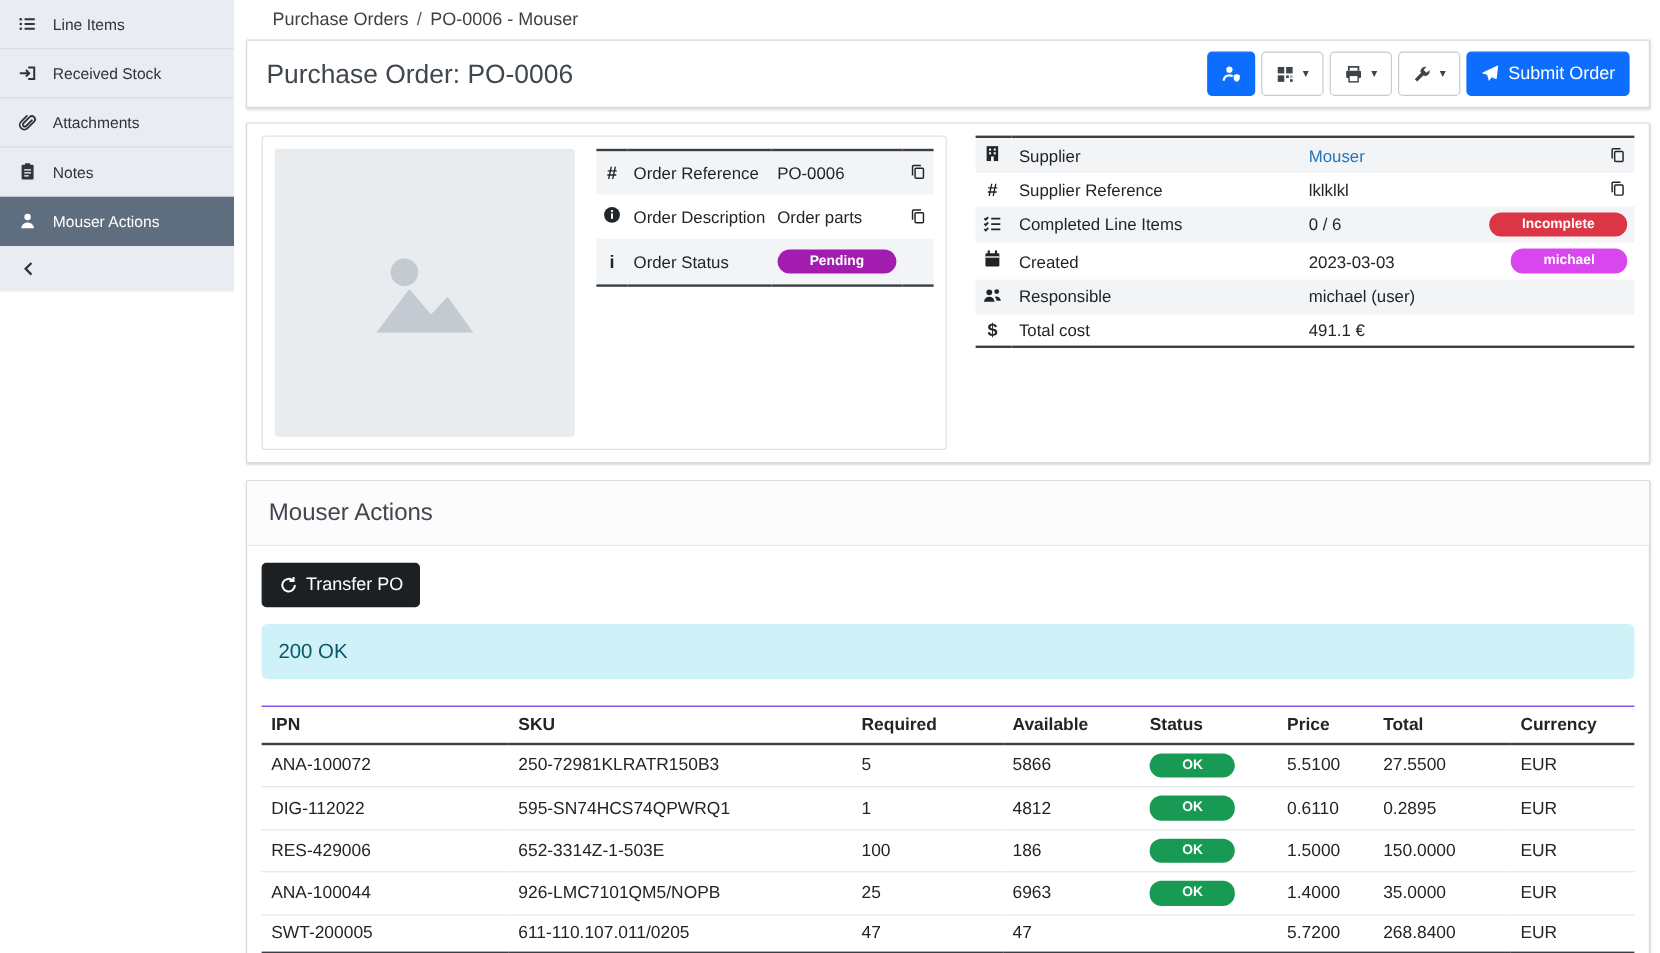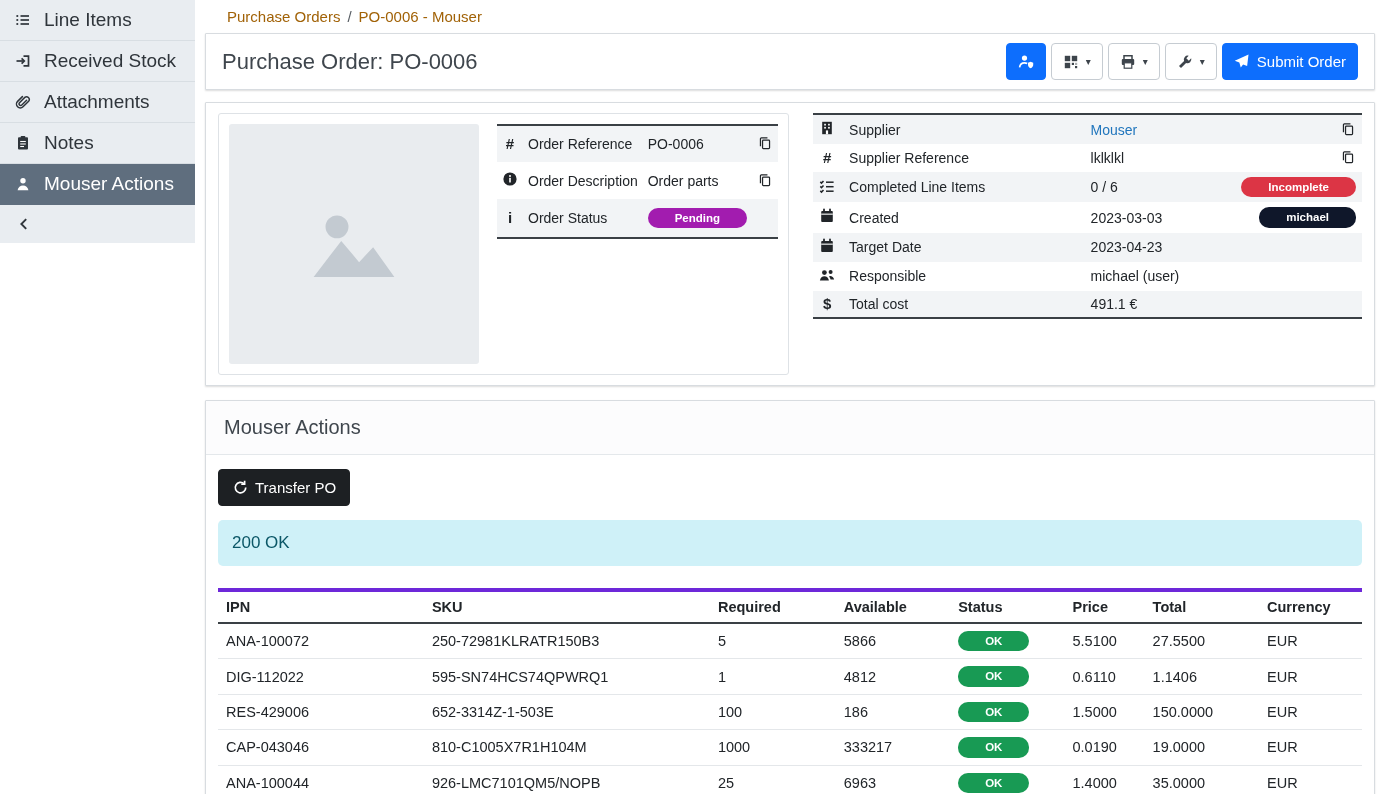--- a/index.html
+++ b/index.html
@@ -2,30 +2,30 @@
 <html><head>
 <meta charset="utf-8">
 <style>
   *{box-sizing:border-box;margin:0;padding:0}
   html,body{background:#fff}
   body{font-family:"Liberation Sans","DejaVu Sans",sans-serif;font-size:14px;color:#212529;width:1383px;min-height:794px;overflow-x:hidden}
   .layout{display:flex;align-items:flex-start}
 
   
   .sidebar{flex:0 0 195px;background:#e9edf1}
-  .side-item{display:flex;align-items:center;gap:13px;height:41px;padding:0 15px;font-size:19px;color:#2f353b;border-bottom:1px solid #d8dee3;cursor:pointer}
+  .side-item{display:flex;align-items:center;gap:13px;height:41px;padding:0 15px;font-size:13px;color:#2f353b;border-bottom:1px solid #d8dee3;cursor:pointer}
   .side-item .icon{color:#2f353b}
   .side-item.selected{background:#5f6e7e;color:#fff;border-bottom-color:#5f6e7e}
   .side-item.selected .icon{color:#fff}
   .side-collapse{height:38px;display:flex;align-items:center;padding:0 16px;color:#2f353b;cursor:pointer}
 
   
   .main{flex:1;min-width:0;padding:0 8px 10px 10px}
   .breadcrumb{padding:8px 6px 8px 22px;font-size:15px}
-  .crumb-link{color:#a16207;text-decoration:none;cursor:pointer}
+  .crumb-link{color:#404040;text-decoration:none;cursor:pointer}
   .crumb-sep{color:#565c62;margin:0 7px}
   .card{background:#fff;border:1px solid #d8dce0;box-shadow:0 1px 2px rgba(0,0,0,.14);border-radius:1px}
 
   
   .header-card{display:flex;align-items:center;justify-content:space-between;padding:9px 16px;margin-bottom:12px}
   .page-title{font-size:22px;font-weight:500;color:#3f464d}
   .toolbar{display:flex;gap:5px;align-items:center}
   .btn{display:inline-flex;align-items:center;gap:7px;height:37px;padding:0 11px;border-radius:4px;font-size:15px;font-family:inherit;cursor:pointer;border:1px solid transparent;background:#fff}
   .btn.primary{background:#0d6efd;border-color:#0d6efd;color:#fff}
   .btn.outline{background:#fff;border-color:#c6ccd2;color:#3d444b}
@@ -47,31 +47,31 @@
   .dtable-left .c-label{width:132px}
   .dtable-right .c-label{width:44%}
   .c-right{text-align:right;width:78px}
   .copy{color:#868d94;cursor:pointer}
   .link{color:#2176bd;cursor:pointer}
 
   
   .badge{display:inline-block;padding:3px 27px;border-radius:10px;font-size:11.5px;font-weight:700;color:#fff;line-height:1.25;white-space:nowrap}
   .badge.secondary{background:#a21caf}
   .badge.danger{background:#dc3545}
-  .badge.dark{background:#0f172a}
+  .badge.dark{background:#d946ef}
   .badge.success{background:#189a54}
 
   
   .panel{margin-bottom:8px}
   .panel-header{padding:15px 18px;border-bottom:1px solid #e4e8eb;background:#fcfcfd;font-size:20px;font-weight:500;color:#3f464d}
   .panel-body{padding:14px 12px}
   .transfer{margin-bottom:14px}
   .alert{background:#cff1f8;color:#0b5767;padding:13px 14px;border-radius:5px;font-size:17px;margin-bottom:22px}
   .mtable{width:100%;border-collapse:collapse;font-size:14.5px}
-  .mtable th{text-align:left;font-weight:700;padding:7px 8px;border-top:4px solid #6d28d9;border-bottom:2px solid #3a4045}
+  .mtable th{text-align:left;font-weight:700;padding:7px 8px;border-top:1px solid #6d28d9;border-bottom:2px solid #3a4045}
   .mtable td{padding:7px 8px;border-bottom:1px solid #e4e7ea}
   .mtable tbody tr:last-child td{border-bottom:2px solid #3a4045}
   .mtable .right{}
 
   
   .icon{display:inline-flex;align-items:center;justify-content:center;width:16px;height:16px;flex:0 0 auto;color:inherit}
   .icon svg{display:block}
   .glyph{font-weight:700;font-size:15px;line-height:1;font-style:normal}
 </style>
 </head>
@@ -318,35 +318,20 @@
                       <g stroke="currentColor" stroke-width="1.8" stroke-linecap="round">
                         <line x1="5" y1="1.4" x2="5" y2="3.4"></line>
                         <line x1="11" y1="1.4" x2="11" y2="3.4"></line>
                       </g>
                       <rect x="2.2" y="5.6" width="11.6" height="1.1" fill="#fff"></rect>
                     </svg>
                   </span></td>
                 <td class="c-label">Created</td>
                 <td class="c-val"><span class="dval">2023-03-03</span></td>
                 <td class="c-right"><span class="badge dark">michael</span></td>
-              </tr>
-              <tr>
-                <td class="c-icon"><span class="icon ">
-                    <svg viewBox="0 0 16 16" width="16" height="16">
-                      <rect x="2.2" y="3" width="11.6" height="11" rx="1" fill="currentColor"></rect>
-                      <g stroke="currentColor" stroke-width="1.8" stroke-linecap="round">
-                        <line x1="5" y1="1.4" x2="5" y2="3.4"></line>
-                        <line x1="11" y1="1.4" x2="11" y2="3.4"></line>
-                      </g>
-                      <rect x="2.2" y="5.6" width="11.6" height="1.1" fill="#fff"></rect>
-                    </svg>
-                  </span></td>
-                <td class="c-label">Target Date</td>
-                <td class="c-val"><span class="dval">2023-04-23</span></td>
-                <td class="c-right"></td>
               </tr>
               <tr>
                 <td class="c-icon"><span class="icon ">
                     <svg viewBox="0 0 16 16" width="16" height="16" fill="currentColor">
                       <circle cx="5.4" cy="5.6" r="2.4"></circle>
                       <path d="M.9 13.4c.4-2.7 2.3-4.2 4.5-4.2s4.1 1.5 4.5 4.2z"></path>
                       <circle cx="11.6" cy="5" r="2"></circle>
                       <path d="M10.9 9c2-.1 3.8 1.2 4.2 3.6h-3.5a6.2 6.2 0 0 0-1.6-3.1z"></path>
                     </svg>
                   </span></td>
@@ -418,44 +403,34 @@
                 <td class="right">27.5500</td>
                 <td class="left">EUR</td>
               </tr>
               <tr>
                 <td class="left">DIG-112022</td>
                 <td class="left">595-SN74HCS74QPWRQ1</td>
                 <td class="left">1</td>
                 <td class="left">4812</td>
                 <td class="left"><span class="badge success">OK</span></td>
                 <td class="right">0.6110</td>
-                <td class="right">1.1406</td>
+                <td class="right">0.2895</td>
                 <td class="left">EUR</td>
               </tr>
               <tr>
                 <td class="left">RES-429006</td>
                 <td class="left">652-3314Z-1-503E</td>
                 <td class="left">100</td>
                 <td class="left">186</td>
                 <td class="left"><span class="badge success">OK</span></td>
                 <td class="right">1.5000</td>
                 <td class="right">150.0000</td>
                 <td class="left">EUR</td>
               </tr>
               <tr>
-                <td class="left">CAP-043046</td>
-                <td class="left">810-C1005X7R1H104M</td>
-                <td class="left">1000</td>
-                <td class="left">333217</td>
-                <td class="left"><span class="badge success">OK</span></td>
-                <td class="right">0.0190</td>
-                <td class="right">19.0000</td>
-                <td class="left">EUR</td>
-              </tr>
-              <tr>
                 <td class="left">ANA-100044</td>
                 <td class="left">926-LMC7101QM5/NOPB</td>
                 <td class="left">25</td>
                 <td class="left">6963</td>
                 <td class="left"><span class="badge success">OK</span></td>
                 <td class="right">1.4000</td>
                 <td class="right">35.0000</td>
                 <td class="left">EUR</td>
               </tr>
               <tr>

